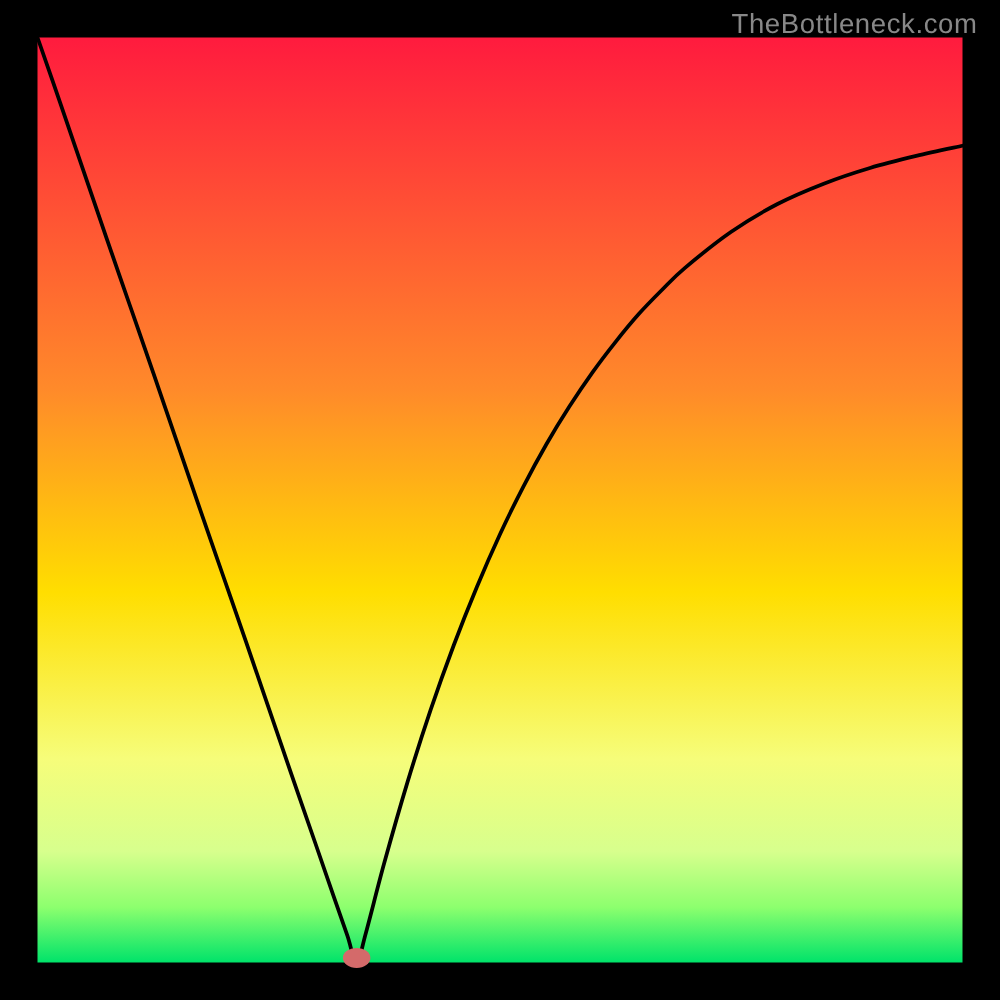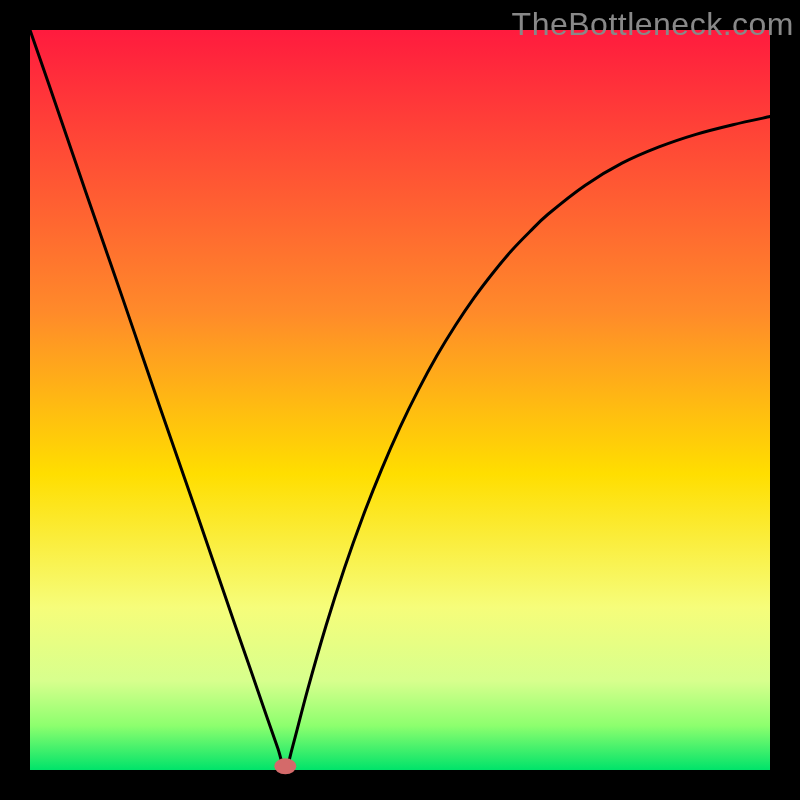--- a/index.html
+++ b/index.html
@@ -13,23 +13,23 @@
   }
   .frame {
     width: 800px;
     height: 800px;
     background: #000;
     position: relative;
   }
   .watermark {
     position: absolute;
     top: 6px;
-    right: 6px;
+    right: 18px;
     color: #888;
-    font-size: 32px;
+    font-size: 22px;
     font-weight: 400;
     letter-spacing: 0.5px;
     z-index: 5;
     user-select: none;
   }
   svg {
     display: block;
   }
 </style>
 </head>

